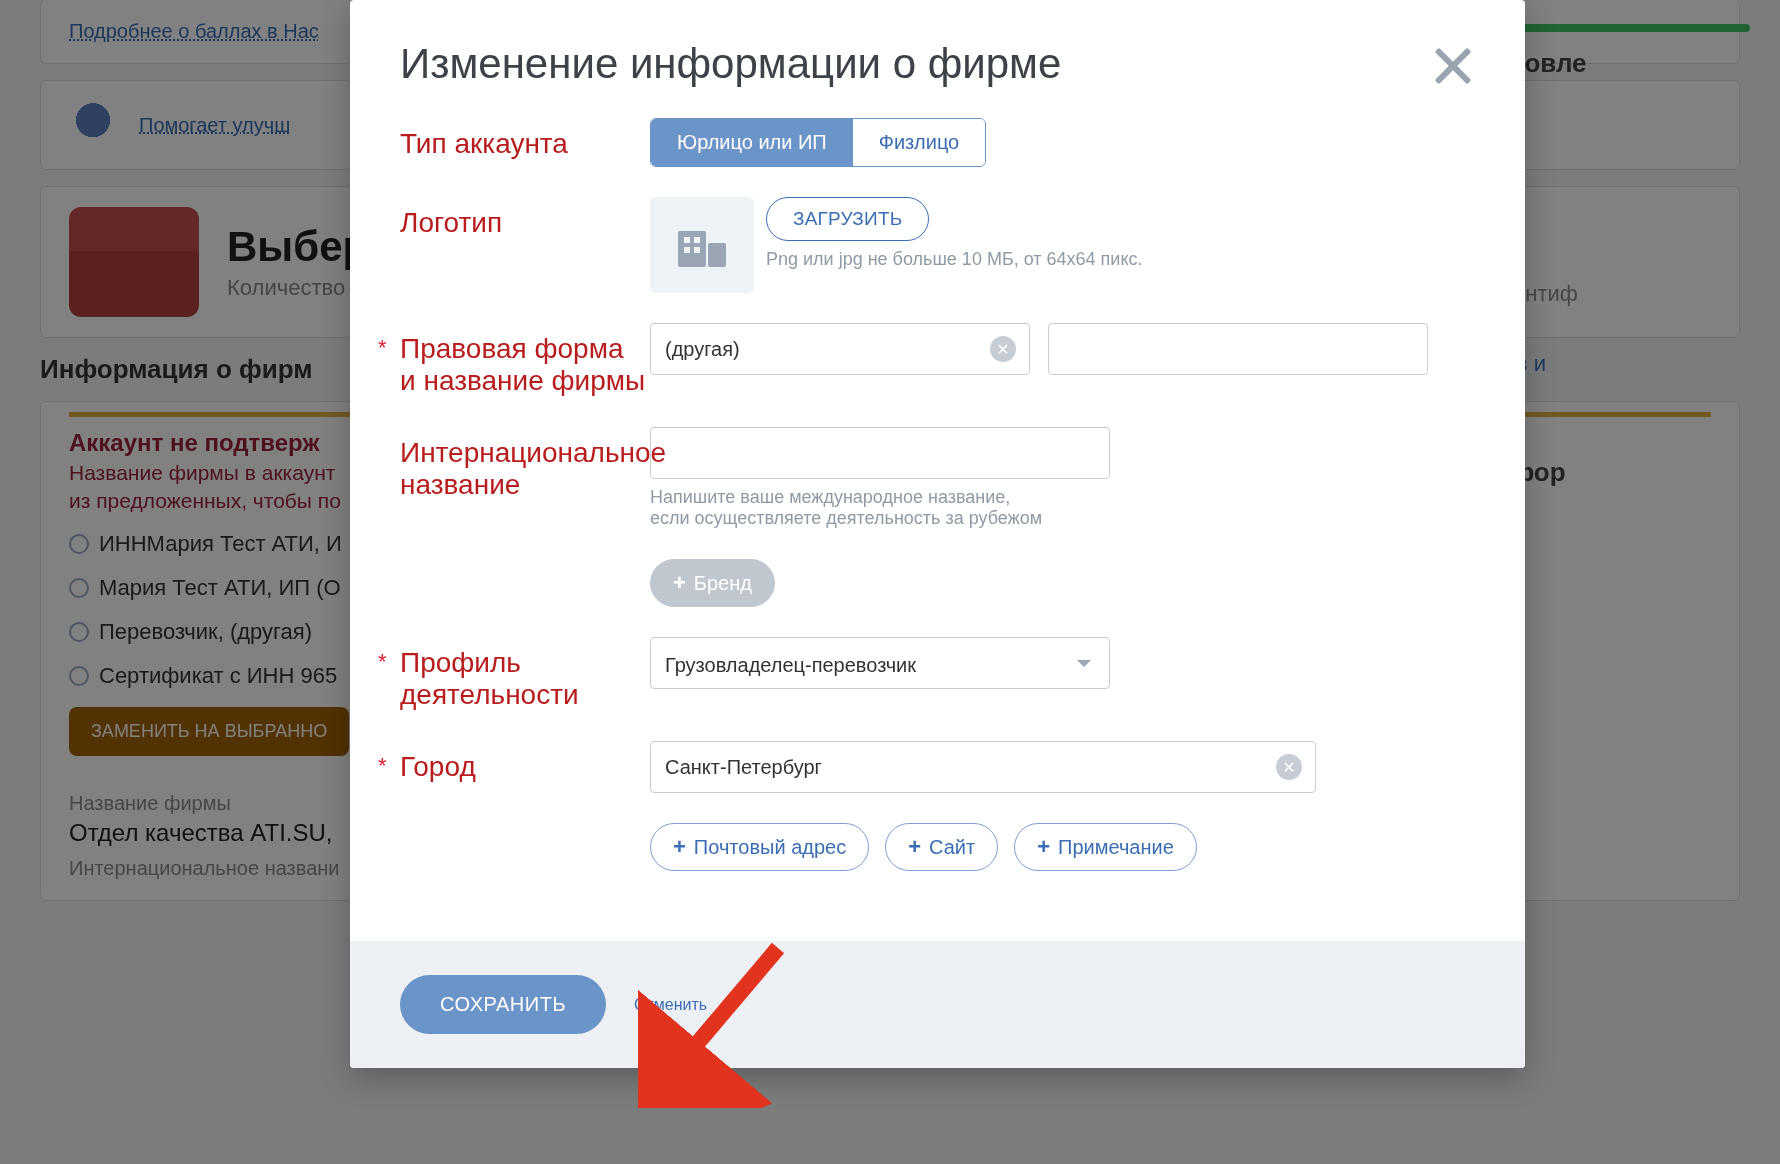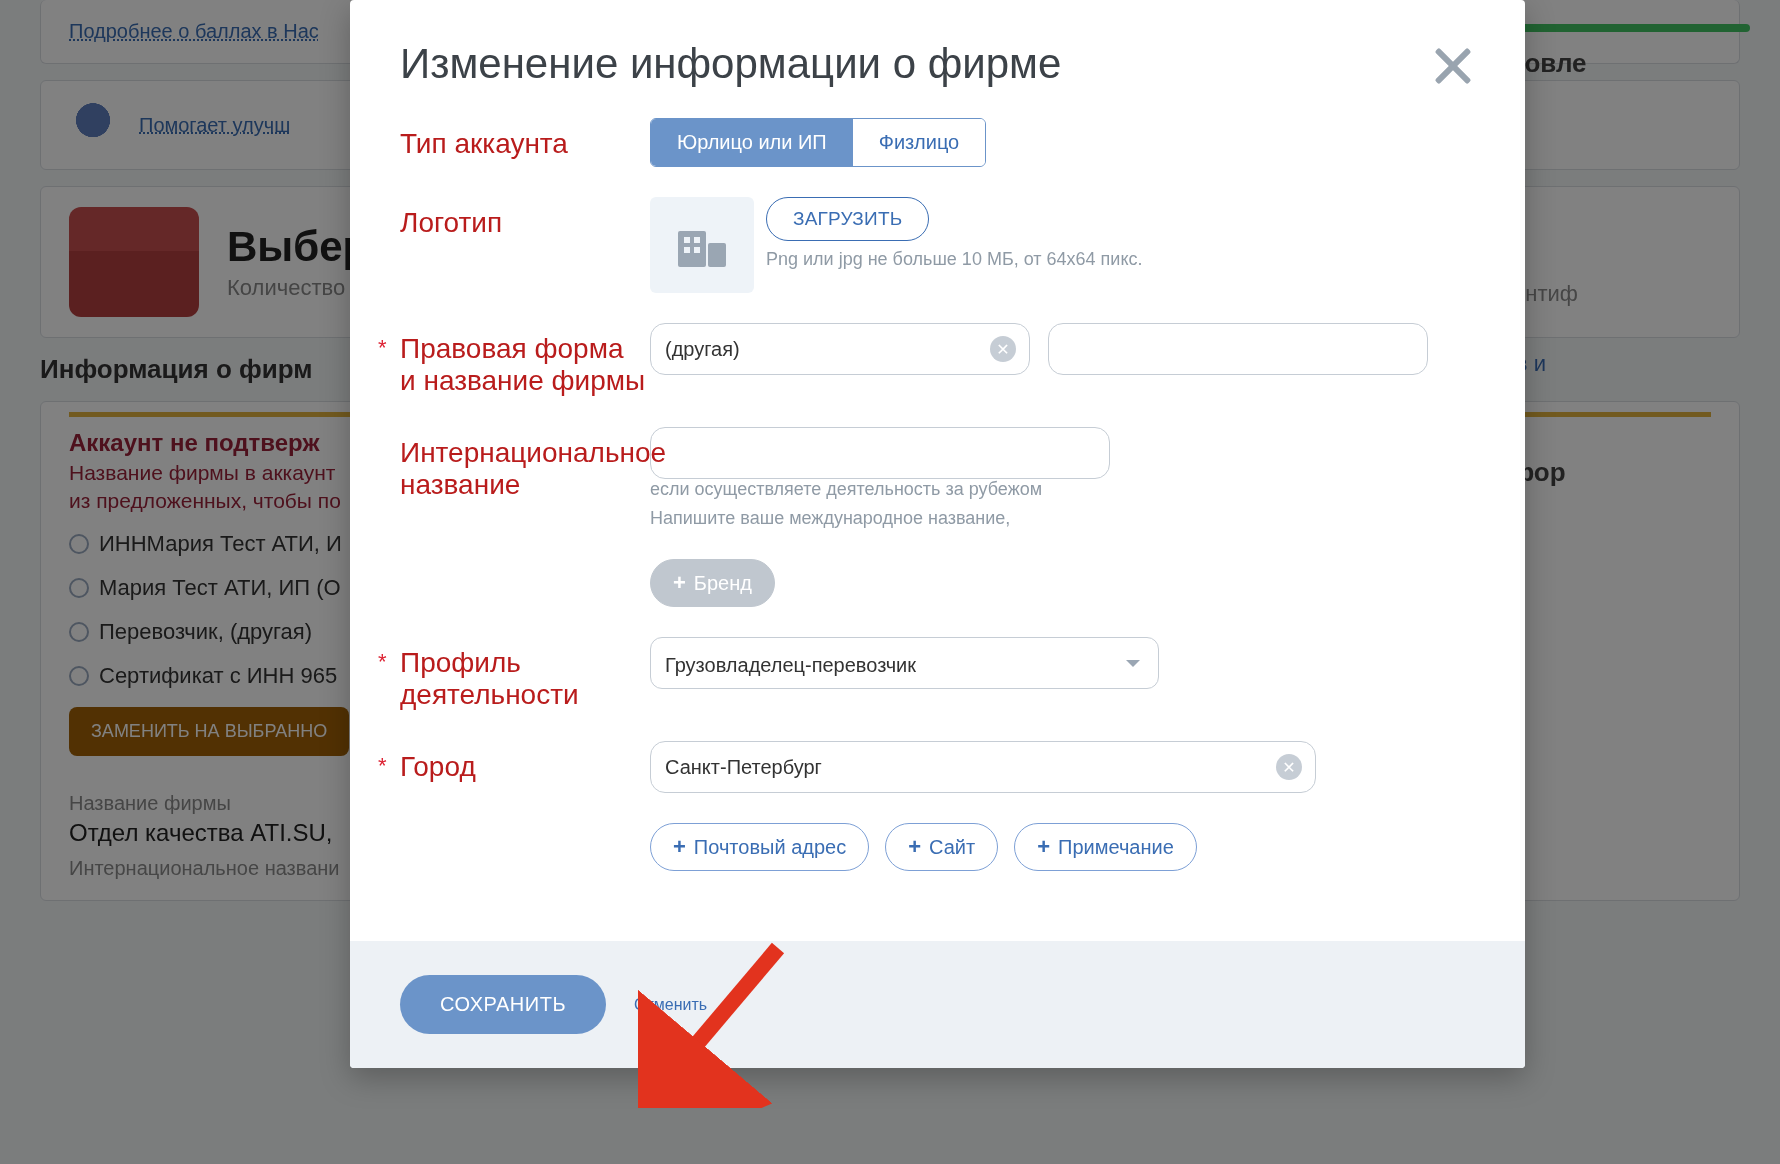--- a/index.html
+++ b/index.html
@@ -43,26 +43,26 @@
   .seg { display:inline-flex; border:1px solid #6b94c9; border-radius:6px; overflow:hidden; font-size:20px; }
   .seg .opt { padding:12px 26px; cursor:pointer; color:#3a6db3; background:#fff; }
   .seg .opt.active { background:#6b94c9; color:#fff; }
 
   .logo-box { width:104px; height:96px; background:#eef3f8; border-radius:6px; display:flex; align-items:center; justify-content:center; }
   .logo-box svg { fill:#9aa6b3; }
   .upload-area { display:flex; align-items:flex-start; gap:12px; }
   .btn-outline { border:1.5px solid #3a6db3; color:#3a6db3; font-size:19px; padding:10px 26px; border-radius:30px; background:#fff; cursor:pointer; letter-spacing:.2px; }
   .hint { color:#8f9aa5; font-size:18px; margin-top:8px; }
 
-  .txt-input { height:52px; border:1px solid #c6cdd5; border-radius:15px; padding:0 14px; font-size:20px; color:#333; background:#fff; }
+  .txt-input { height:52px; border:1px solid #c6cdd5; border-radius:4px; padding:0 14px; font-size:20px; color:#333; background:#fff; }
   .txt-input.with-clear { padding-right:44px; }
   .input-wrap { position:relative; display:inline-block; }
   .clear-dot { position:absolute; right:14px; top:50%; transform:translateY(-50%); width:26px; height:26px; border-radius:50%; background:#c6cdd5; color:#fff; display:flex; align-items:center; justify-content:center; font-size:16px; cursor:pointer; }
 
-  .select-like { height:52px; border:1px solid #c6cdd5; border-radius:12px; padding:4px 46px 0 14px; font-size:20px; color:#333; background:#fff; width:509px; position:relative; display:flex; align-items:center; }
+  .select-like { height:52px; border:1px solid #c6cdd5; border-radius:4px; padding:4px 46px 0 14px; font-size:20px; color:#333; background:#fff; width:460px; position:relative; display:flex; align-items:center; }
   .select-like::after { content:""; position:absolute; right:18px; top:50%; transform:translateY(-3px); border:7px solid transparent; border-top-color:#9aa6b3; }
 
   .chip-btn { display:inline-flex; align-items:center; gap:8px; border:1.5px solid #7da0d6; color:#3a6db3; background:#fff; font-size:20px; padding:10px 22px; border-radius:30px; cursor:pointer; }
   .chip-btn.disabled { border-color:#c0c7cf; background:#c0c7cf; color:#fff; cursor:default; }
   .chip-btn .plus, .chip-btn.disabled .plus { font-size:22px; font-weight:600; }
 
   .btn-primary { background:#6b94c9; color:#fff; font-size:20px; padding:18px 40px; border:none; border-radius:32px; cursor:pointer; letter-spacing:.5px; }
   .btn-link { color:#3a6db3; font-size:16px; cursor:pointer; }
 
   .arrow { position:absolute; left:638px; top:938px; pointer-events:none; }
@@ -193,22 +193,22 @@
       </div>
     </div>
 
     <div class="form-row">
       <div class="form-label">
         <div>Интернациональное</div>
         <div>название</div>
       </div>
       <div class="form-ctrl">
         <input class="txt-input" style="width: 460px;" value="">
+        <div class="hint">Напишите ваше международное название,</div>
         <div class="hint" style="margin-top:0;">если осуществляете деятельность за рубежом</div>
-        <div class="hint">Напишите ваше международное название,</div>
       </div>
     </div>
 
     <div class="form-row" style="margin-top:8px;">
       <div class="form-label"></div>
       <div class="form-ctrl">
         <span class="chip-btn disabled">
             <span class="plus">+</span>
             <span>Бренд</span>
           </span>

